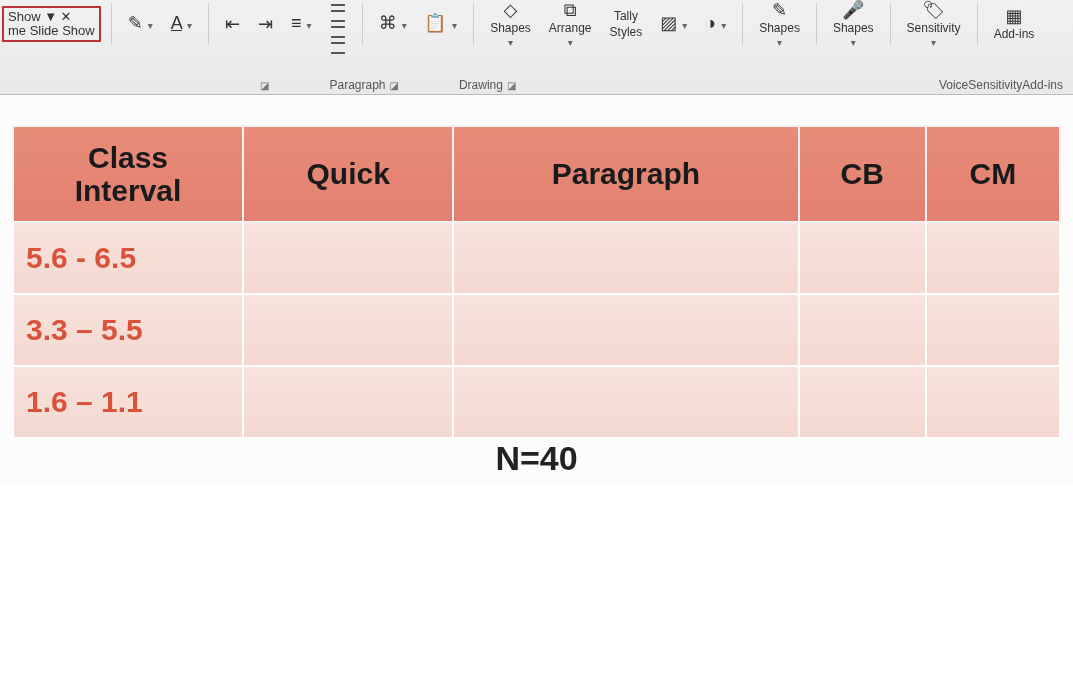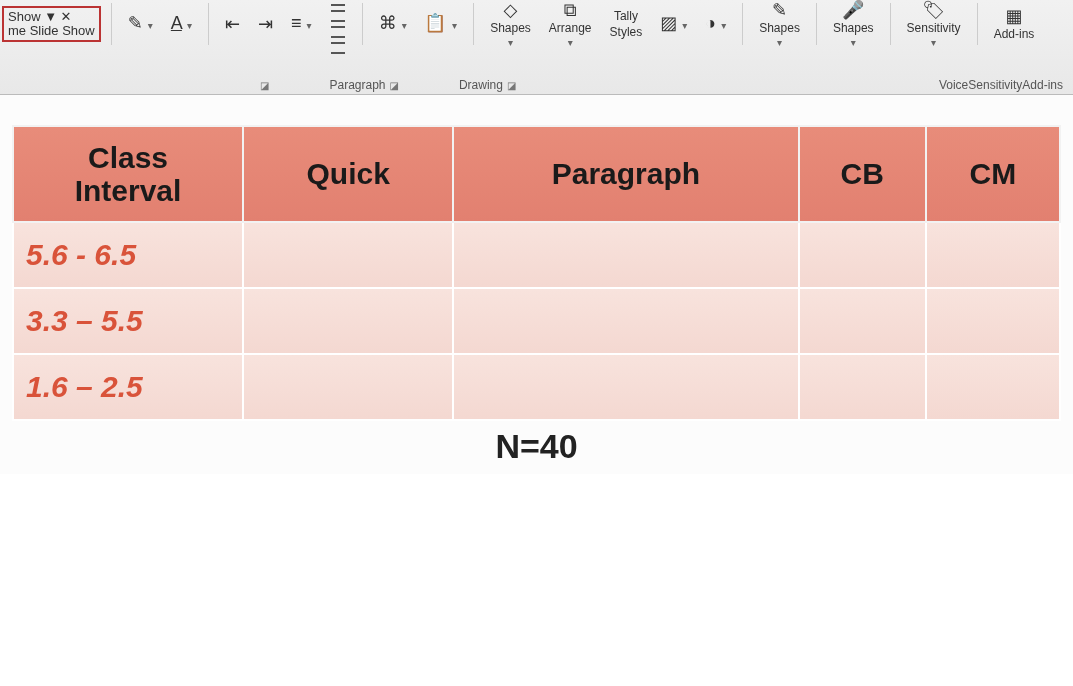--- a/index.html
+++ b/index.html
@@ -68,32 +68,30 @@
       font-size: 30px;
       padding: 14px 8px;
       border: 2px solid #f2f2f2;
       text-align: center;
     }
     .freq-table th:first-child { width: 230px; }
     .freq-table td {
       background: linear-gradient(#f8e3dd, #f4d8d1);
       border: 2px solid #fff;
       height: 66px;
-      padding: 12px 12px;
+      padding: 18px 12px;
       font-size: 30px;
       font-weight: 900;
       color: #d9533a;
-      font-style: italic;
     }
     .footer-n {
       text-align: center;
       font-size: 34px;
       font-weight: 900;
       color: #222;
-      margin-top: 6px;
     }
     .aligns span { width:14px; height:12px; display:inline-block; border-bottom:2px solid #555; border-top:2px solid #555; margin:1px; }
     .chev { font-size:10px; color:#666; }
   </style>
 </head>
 <body>
 
 <div class="ribbon">
   <div class="ribbon-top">
     <div class="slide-show-box">
@@ -227,21 +225,21 @@
         <td></td>
       </tr>
       <tr>
         <td>3.3 – 5.5</td>
         <td></td>
         <td></td>
         <td></td>
         <td></td>
       </tr>
       <tr>
-        <td>1.6 – 2.5</td>
+        <td>1.6 – 1.1</td>
         <td></td>
         <td></td>
         <td></td>
         <td></td>
       </tr>
     </tbody>
   </table>
 
   <div class="footer-n">N=40</div>
 </div>

